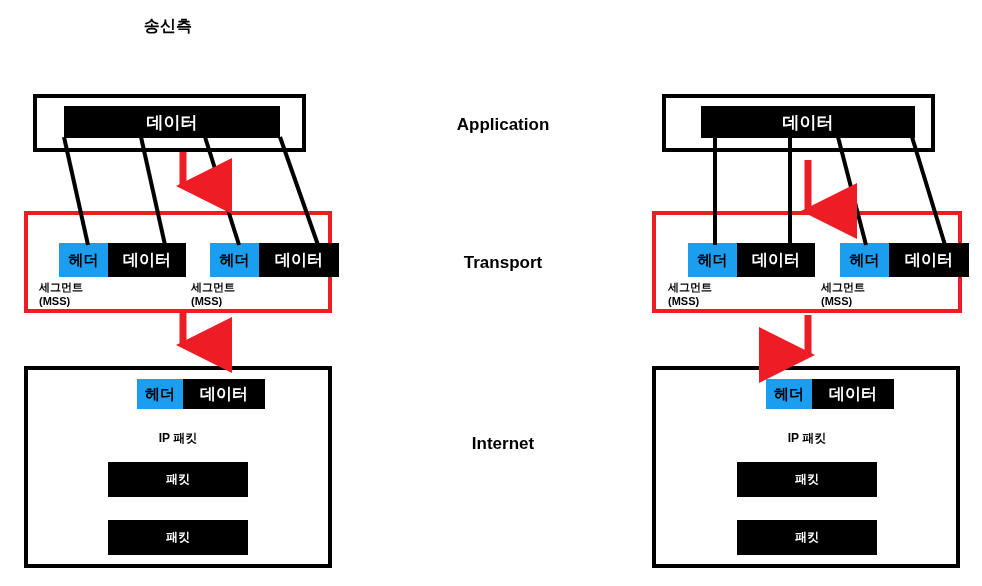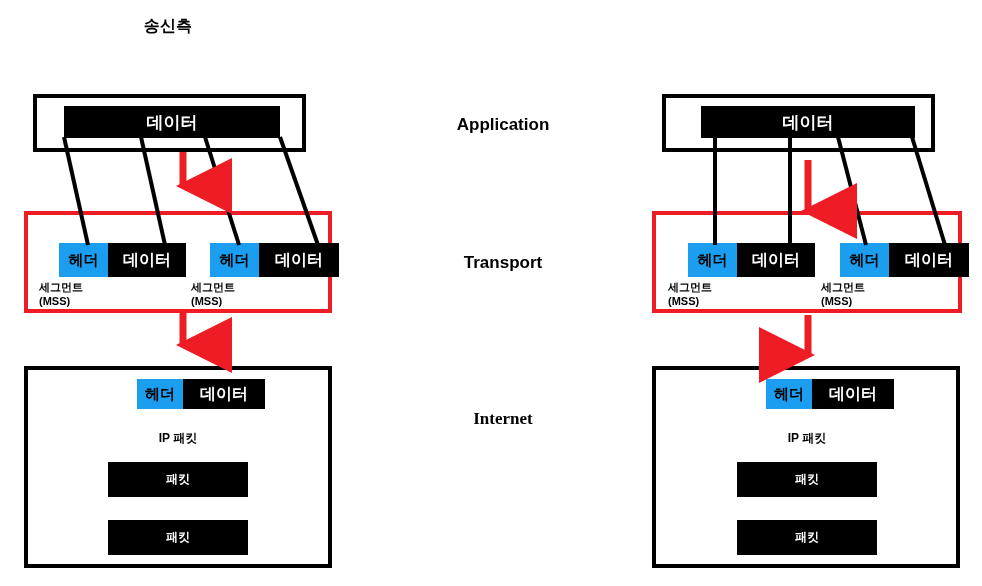--- a/index.html
+++ b/index.html
@@ -113,21 +113,21 @@
 </style>
 </head>
 <body>
 
 <div id="canvas">
 
   <div class="abs col-title" style="left:108px; top:16px; width:120px;font-family:Liberation Mono, monospace;">송신측</div>
 
   <div class="abs layer-label" style="left:418px; top:115px; width:170px;">Application</div>
   <div class="abs layer-label" style="left:418px; top:253px; width:170px;">Transport</div>
-  <div class="abs layer-label" style="left:418px; top:409px; width:170px;font-family:Liberation Serif, serif;">Internet</div>
+  <div class="abs layer-label" style="left:418px; top:434px; width:170px;">Internet</div>
 
   <div class="abs outer-box black-border" style="left:33px; top:94px; width:273px; height:58px;"></div>
   <div class="abs bar big" style="left:64px; top:106px; width:216px; height:32px;">데이터</div>
 
   <div class="abs outer-box red-border" style="left: 24px; top: 211px; width: 308px; height: 102px; border-color: rgb(238, 28, 37);"></div>
 
   <div class="abs seg" style="left:36px; top:243px; width:127px; height:34px;">
     <div class="hdr" style="width: 49px; background: rgb(27, 157, 240);">헤더</div>
     <div class="pay">데이터</div>
   </div>

